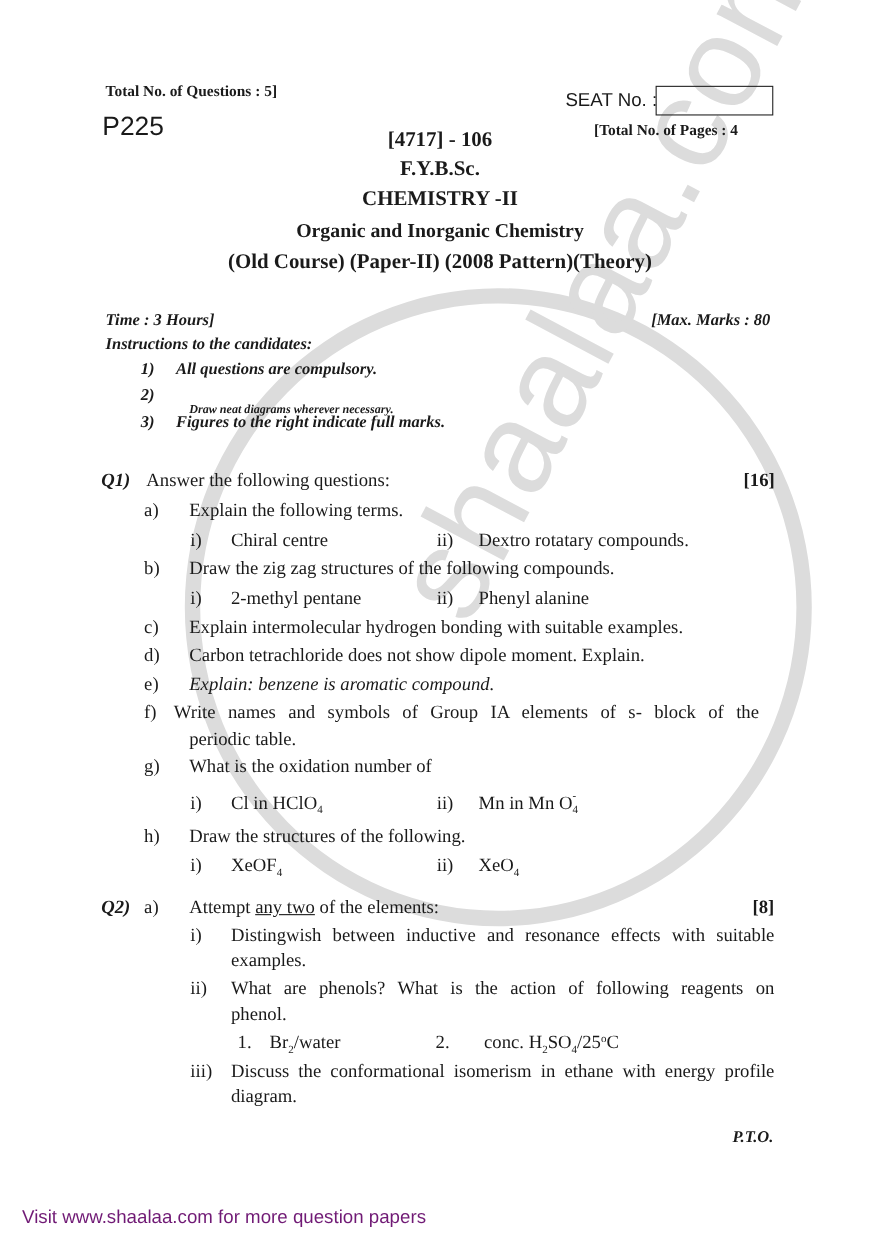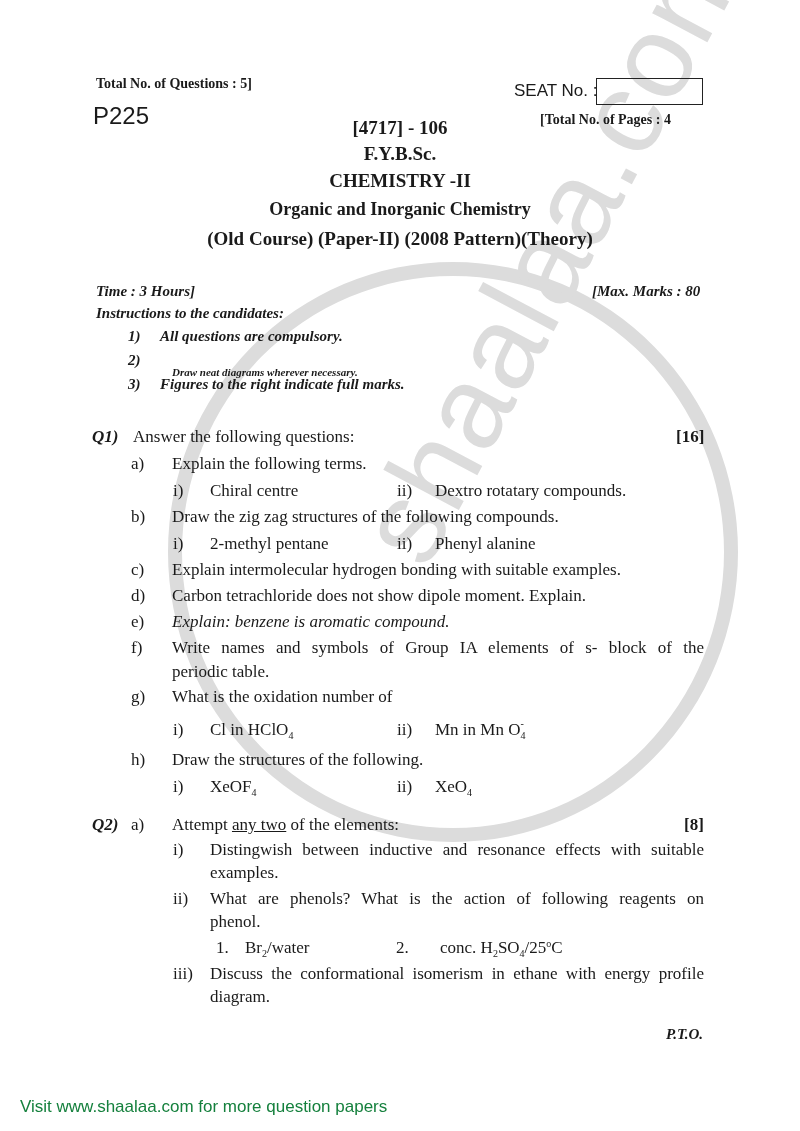--- a/index.html
+++ b/index.html
@@ -68,21 +68,21 @@
 <div class="t" style="left:131px;top:560px;">c)</div>
 <div class="t" style="left:172px;top:560px;">Explain intermolecular hydrogen bonding with suitable examples.</div>
 
 <div class="t" style="left:131px;top:586px;">d)</div>
 <div class="t" style="left:172px;top:586px;">Carbon tetrachloride does not show dipole moment. Explain.</div>
 
 <div class="t" style="left:131px;top:612px;">e)</div>
 <div class="t" style="left:172px;top:612px;font-style:italic;">Explain: benzene is aromatic compound.</div>
 
 <div class="t" style="left:131px;top:638px;">f)</div>
-<div class="t" style="left:172px;top:638px;width:532px;text-align:justify;text-align-last:justify;">Write names and symbols of Group IA elements of s- block of the</div>
+<div class="t" style="left:158px;top:638px;width:532px;text-align:justify;text-align-last:justify;">Write names and symbols of Group IA elements of s- block of the</div>
 <div class="t" style="left:172px;top:662px;">periodic table.</div>
 
 <div class="t" style="left:131px;top:687px;">g)</div>
 <div class="t" style="left:172px;top:687px;">What is the oxidation number of</div>
 <div class="t" style="left:173px;top:720px;">i)</div>
 <div class="t" style="left:210px;top:720px;"><span>Cl in HClO</span><span class="sub">4</span></div>
 <div class="t" style="left:397px;top:720px;">ii)</div>
 <div class="t" style="left:435px;top:720px;"><span>Mn in Mn O</span><span style="position:relative;"><span class="sup" style="position:absolute;left:0;top:-2px;">-</span><span class="sub">4</span></span></div>
 
 <div class="t" style="left:131px;top:750px;">h)</div>
@@ -109,13 +109,13 @@
 <div class="t" style="left:245px;top:938px;"><span>Br</span><span class="sub">2</span><span>/water</span></div>
 <div class="t" style="left:396px;top:938px;">2.</div>
 <div class="t" style="left:440px;top:938px;"><span>conc. H</span><span class="sub">2</span><span>SO</span><span class="sub">4</span><span>/25</span><span class="sup">o</span><span>C</span></div>
 
 <div class="t" style="left:173px;top:964px;">iii)</div>
 <div class="t" style="left:210px;top:964px;width:494px;text-align:justify;text-align-last:justify;">Discuss the conformational isomerism in ethane with energy profile</div>
 <div class="t" style="left:210px;top:987px;">diagram.</div>
 
 <div class="abs b i" style="left:666px;top:1026px;font-size:15px;">P.T.O.</div>
 
-<div class="abs sans" style="left:20px;top:1097px;font-size:17px;color:#15803d;">Visit www.shaalaa.com for more question papers</div>
+<div class="abs sans" style="left:20px;top:1097px;font-size:17px;color:#701a75;">Visit www.shaalaa.com for more question papers</div>
 
 </body></html>

